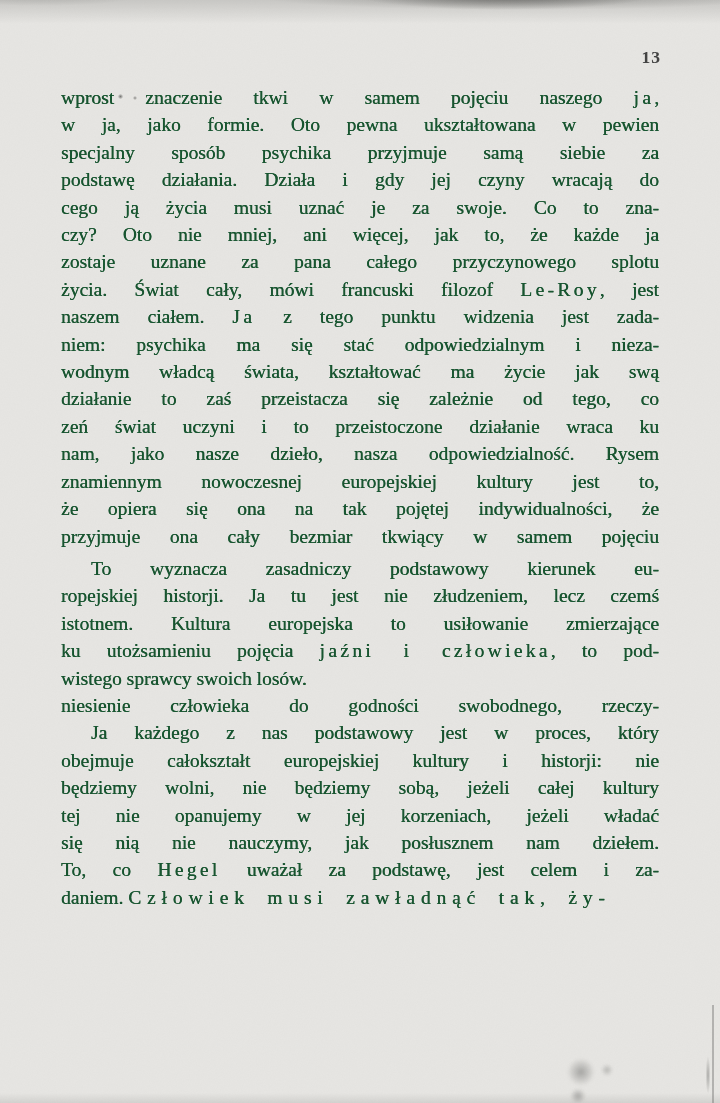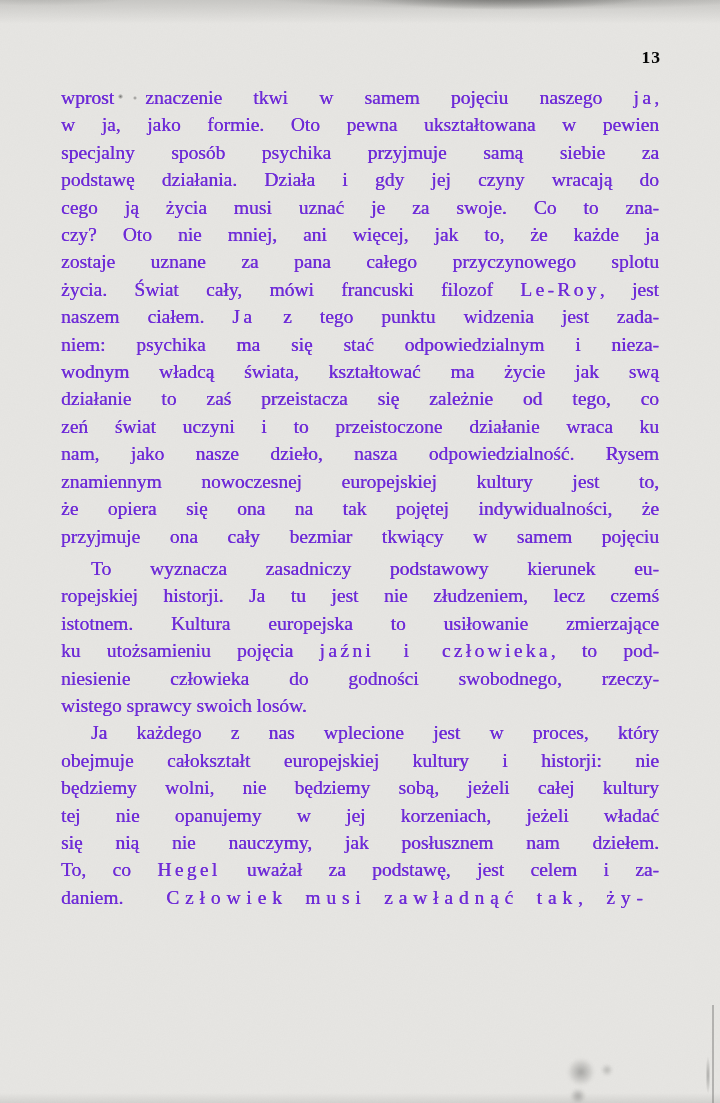--- a/index.html
+++ b/index.html
@@ -14,21 +14,21 @@
     background: #e7e6e3;
     overflow: hidden;
   }
   
   .page-num {
     position: absolute;
     top: 47px; left: 60px; width: 601px;
     text-align: right;
     font-size: 17.5px;
     font-weight: bold;
-    color: #000000;
+    color: #404040;
     letter-spacing: 1px;
   }
   
   .text-block {
     position: absolute;
     top: 84px; left: 61px; width: 598px;
     font-size: 19.5px;
     line-height: 27.4px;
     color: #292620;
     text-shadow: 0.3px 0 0 currentColor;
@@ -37,21 +37,21 @@
   .para.spaced-before { margin-top: 5px; }
   .ln {
     text-align: justify;
     text-align-last: justify;
     white-space: nowrap; 
   }
   .ln { white-space: normal; }
   .ln.last { text-align-last: left; }
   .ln.indent { text-indent: 30px; }
   .sp1 { letter-spacing: 0.17em; }
-  .sp2 { letter-spacing: 0.30em; word-spacing: 0.35em; margin-left: 38px; }
+  .sp2 { letter-spacing: 0.30em; word-spacing: 0.35em; }
   
   .shadow-top {
     position: absolute; top: 0; left: 0; width: 720px; height: 34px;
     background:
       radial-gradient(ellipse 210px 22px at 505px -6px, rgba(70,70,68,0.65), rgba(70,70,68,0) 72%),
       radial-gradient(ellipse 340px 18px at 520px -4px, rgba(95,95,92,0.45), rgba(95,95,92,0) 78%),
       linear-gradient(180deg, rgba(130,130,127,0.30), rgba(130,130,127,0) 70%);
     pointer-events: none;
   }
   .shadow-topleft {
@@ -99,21 +99,21 @@
 <body>
 
 <div id="page" style="background: rgb(231, 230, 227);">
 
   <div class="shadow-top"></div>
   <div class="shadow-topleft"></div>
   <div class="shadow-bottom"></div>
 
   <div class="page-num">13</div>
 
-  <div class="text-block" style="color: #6d28d9;">
+  <div class="text-block" style="color: #14532d;">
       <div class="para">
         <div class="ln"><span>wprost znaczenie tkwi w samem pojęciu naszego </span><span class="sp1">ja</span><span>,</span></div>
         <div class="ln"><span>w ja, jako formie. Oto pewna ukształtowana w pewien</span></div>
         <div class="ln"><span>specjalny sposób psychika przyjmuje samą siebie za</span></div>
         <div class="ln"><span>podstawę działania. Działa i gdy jej czyny wracają do</span></div>
         <div class="ln"><span>cego ją życia musi uznać je za swoje. Co to zna-</span></div>
         <div class="ln"><span>czy? Oto nie mniej, ani więcej, jak to, że każde ja</span></div>
         <div class="ln"><span>zostaje uznane za pana całego przyczynowego splotu</span></div>
         <div class="ln"><span>życia. Świat cały, mówi francuski filozof </span><span class="sp1">Le-Roy</span><span>, jest</span></div>
         <div class="ln"><span>naszem ciałem. </span><span class="sp1">Ja</span><span> z tego punktu widzenia jest zada-</span></div>
@@ -124,25 +124,25 @@
         <div class="ln"><span>nam, jako nasze dzieło, nasza odpowiedzialność. Rysem</span></div>
         <div class="ln"><span>znamiennym nowoczesnej europejskiej kultury jest to,</span></div>
         <div class="ln"><span>że opiera się ona na tak pojętej indywidualności, że</span></div>
         <div class="ln"><span>przyjmuje ona cały bezmiar tkwiący w samem pojęciu</span></div>
       </div>
       <div class="para spaced-before">
         <div class="ln indent"><span>To wyznacza zasadniczy podstawowy kierunek eu-</span></div>
         <div class="ln"><span>ropejskiej historji. Ja tu jest nie złudzeniem, lecz czemś</span></div>
         <div class="ln"><span>istotnem. Kultura europejska to usiłowanie zmierzające</span></div>
         <div class="ln"><span>ku utożsamieniu pojęcia </span><span class="sp1">jaźni i człowieka</span><span>, to pod-</span></div>
+        <div class="ln last"><span>wistego sprawcy swoich losów.</span></div>
         <div class="ln"><span>niesienie człowieka do godności swobodnego, rzeczy-</span></div>
-        <div class="ln last"><span>wistego sprawcy swoich losów.</span></div>
       </div>
       <div class="para">
-        <div class="ln indent"><span>Ja każdego z nas wplecione jest w proces, który</span></div>
+        <div class="ln indent"><span>Ja każdego z nas podstawowy jest w proces, który</span></div>
         <div class="ln"><span>obejmuje całokształt europejskiej kultury i historji: nie</span></div>
         <div class="ln"><span>będziemy wolni, nie będziemy sobą, jeżeli całej kultury</span></div>
         <div class="ln"><span>tej nie opanujemy w jej korzeniach, jeżeli władać</span></div>
         <div class="ln"><span>się nią nie nauczymy, jak posłusznem nam dziełem.</span></div>
         <div class="ln"><span>To, co </span><span class="sp1">Hegel</span><span> uważał za podstawę, jest celem i za-</span></div>
         <div class="ln last"><span>daniem. </span><span class="sp2">Człowiek musi zawładnąć tak, ży-</span></div>
       </div>
     </div>
 
   <div class="smudge s1"></div>

